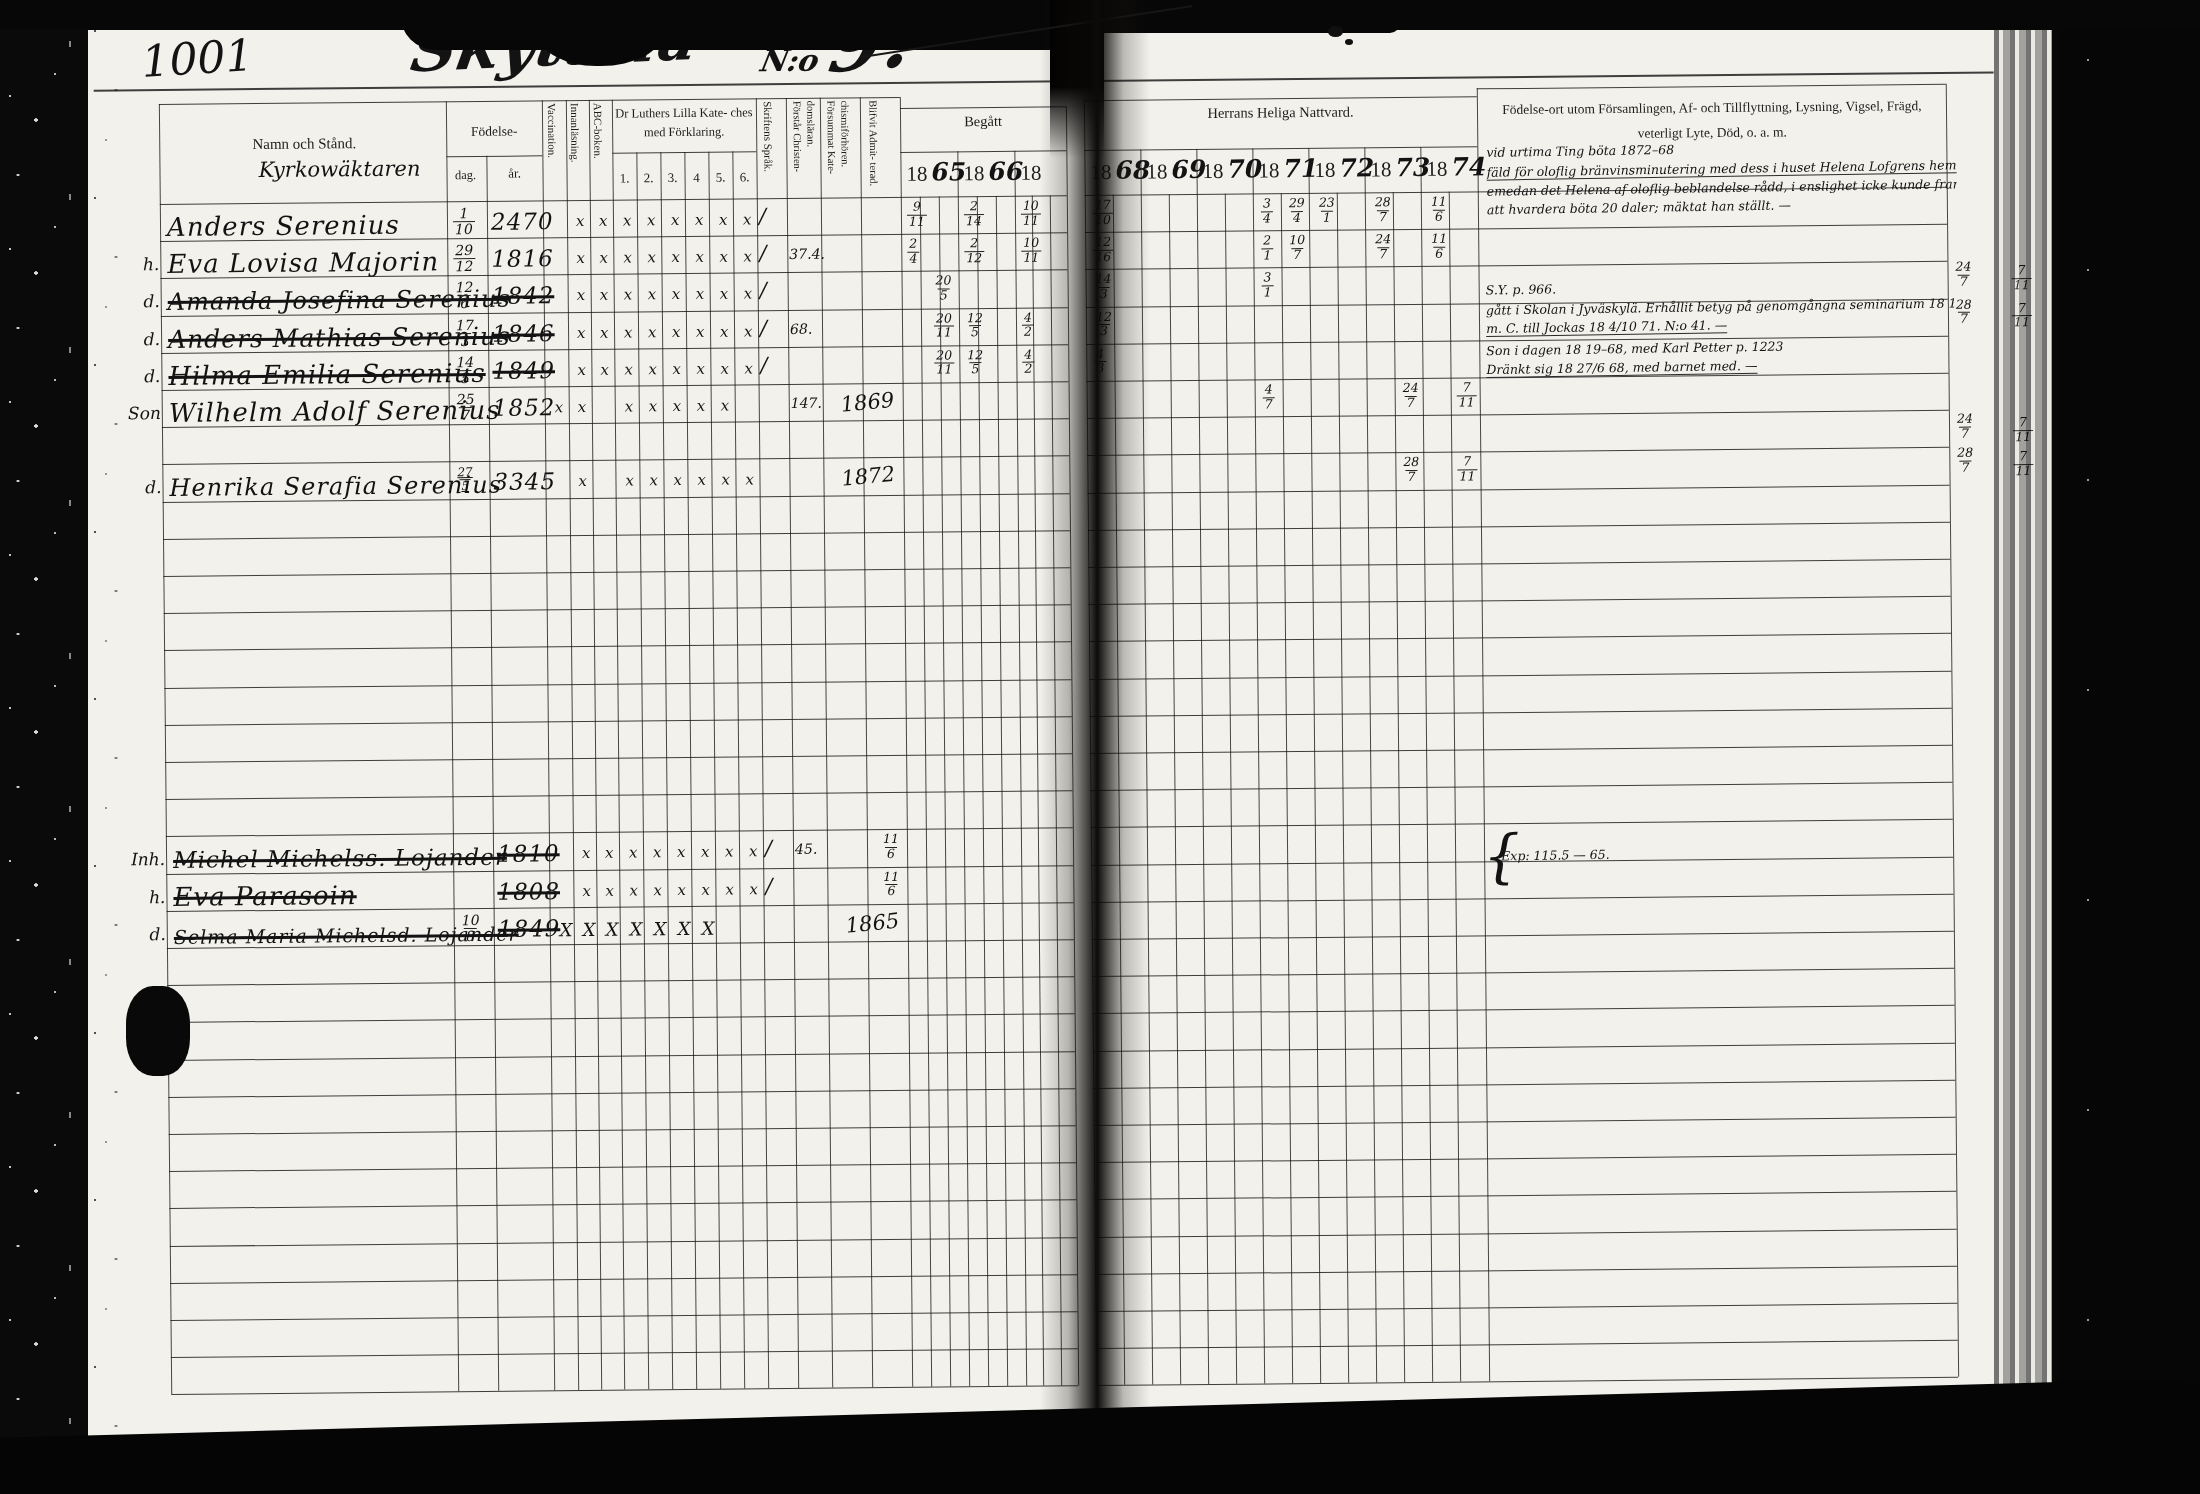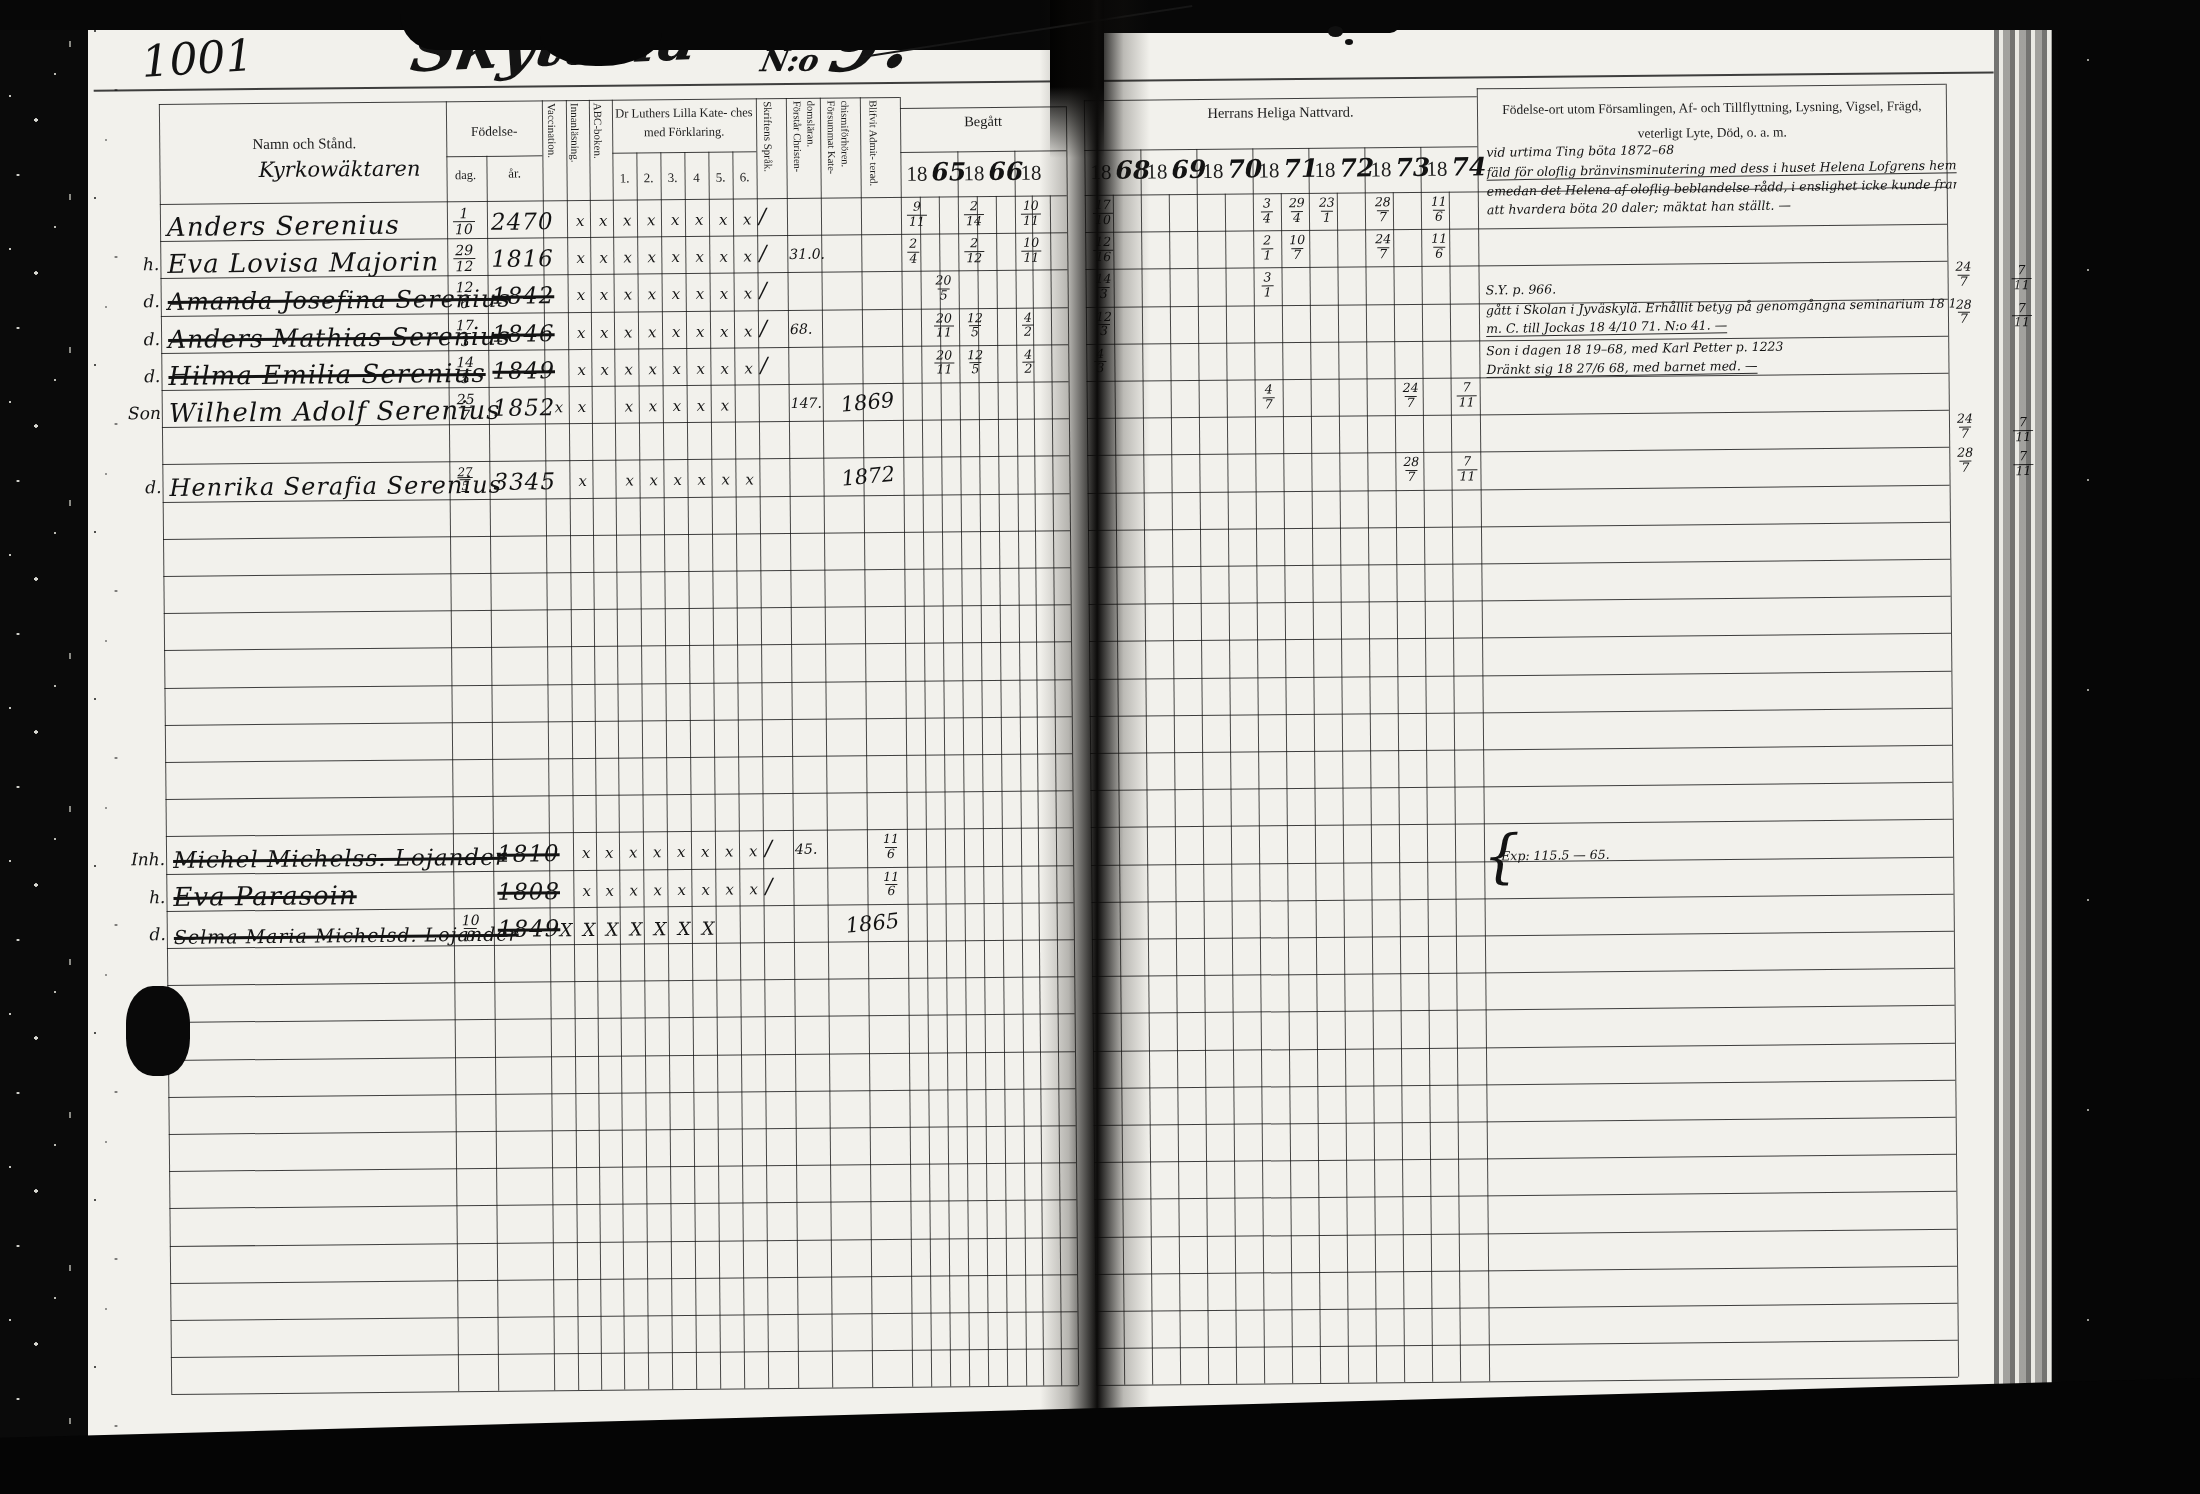--- a/index.html
+++ b/index.html
@@ -290,21 +290,21 @@
         <div class="abs hand nowrap" style="left: 496px; top: 240.2px; font-size: 23px; letter-spacing: 1px;">1816</div>
         <div class="abs hand nowrap" style="left: 581px; top: 244.2px; font-size: 15px;">x</div>
         <div class="abs hand nowrap" style="left: 604px; top: 244.2px; font-size: 15px;">x</div>
         <div class="abs hand nowrap" style="left: 628px; top: 244.2px; font-size: 15px;">x</div>
         <div class="abs hand nowrap" style="left: 652px; top: 244.2px; font-size: 15px;">x</div>
         <div class="abs hand nowrap" style="left: 676px; top: 244.2px; font-size: 15px;">x</div>
         <div class="abs hand nowrap" style="left: 700px; top: 244.2px; font-size: 15px;">x</div>
         <div class="abs hand nowrap" style="left: 724px; top: 244.2px; font-size: 15px;">x</div>
         <div class="abs hand nowrap" style="left: 748px; top: 244.2px; font-size: 15px;">x</div>
         <div class="abs hand nowrap" style="left: 764px; top: 238.2px; font-size: 21px;">∕</div>
-        <div class="abs hand nowrap" style="left: 794px; top: 243.2px; font-size: 14px;">31.0.</div>
+        <div class="abs hand nowrap" style="left: 794px; top: 243.2px; font-size: 14px;">37.4.</div>
         <div class="abs frq" style="left: 912px; top: 236.2px; font-size: 12.5px;">
           <span class="fa">2</span>
           <span class="fb">4</span>
         </div>
         <div class="abs frq" style="left: 969px; top: 236.2px; font-size: 12.5px;">
           <span class="fa">2</span>
           <span class="fb">12</span>
         </div>
         <div class="abs frq" style="left: 1026px; top: 236.2px; font-size: 12.5px;">
           <span class="fa">10</span>

